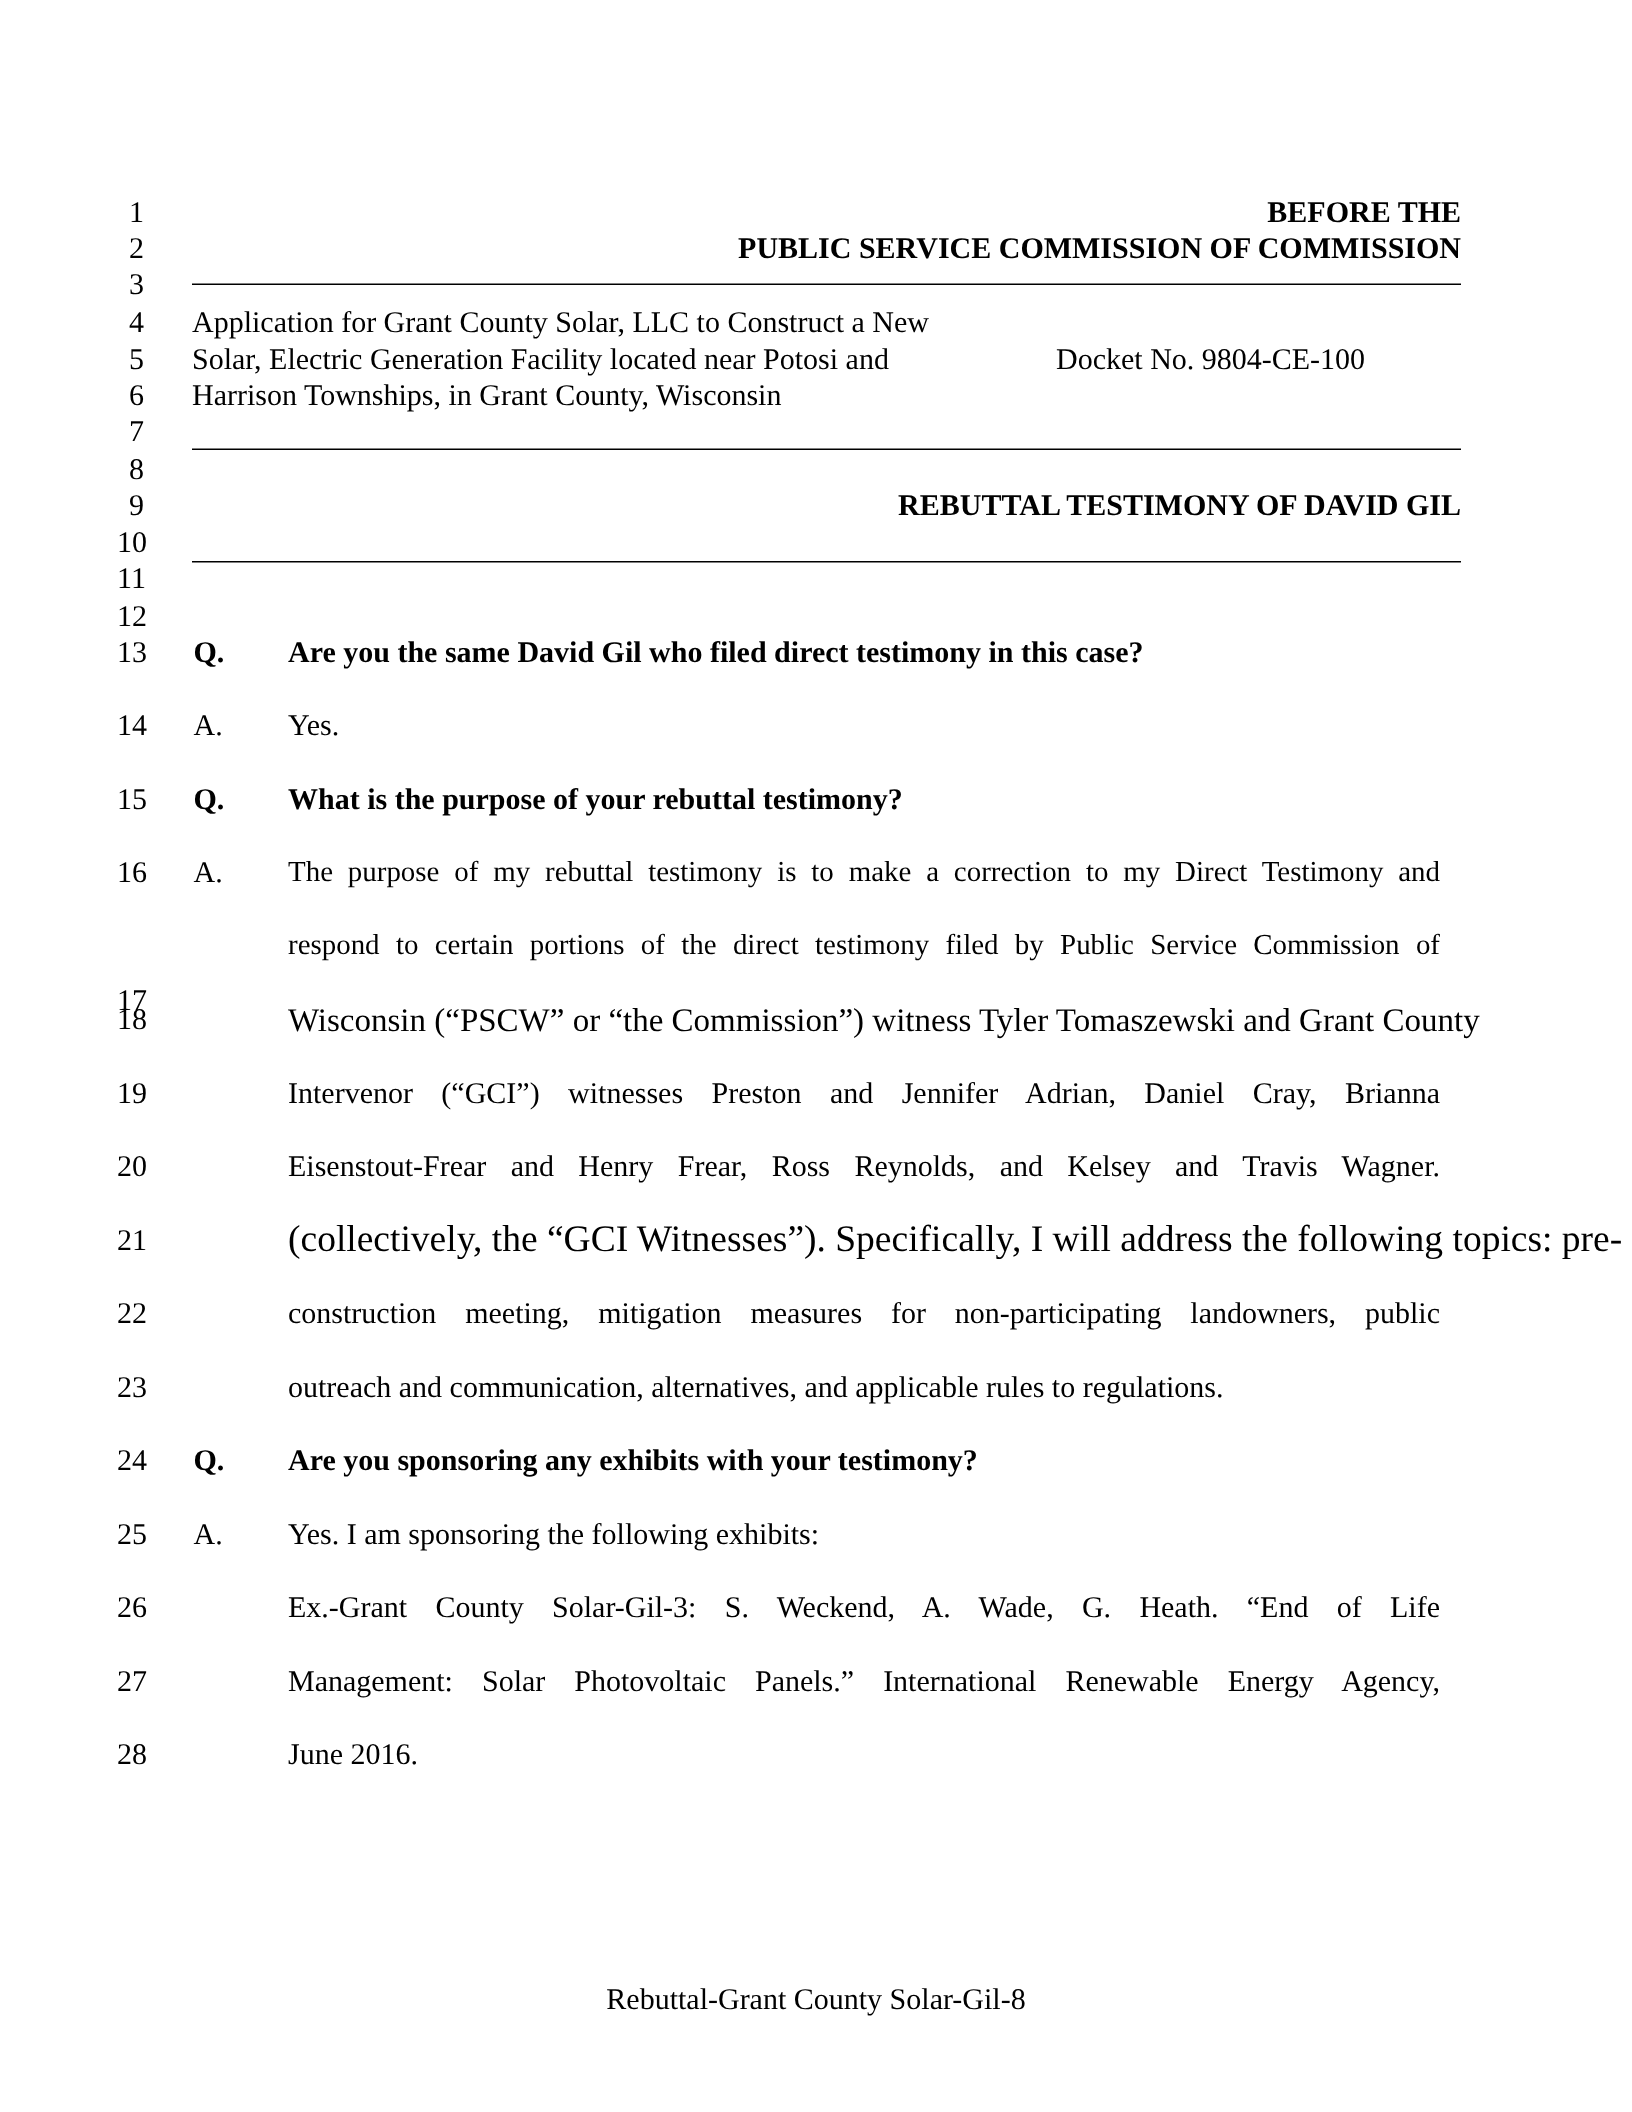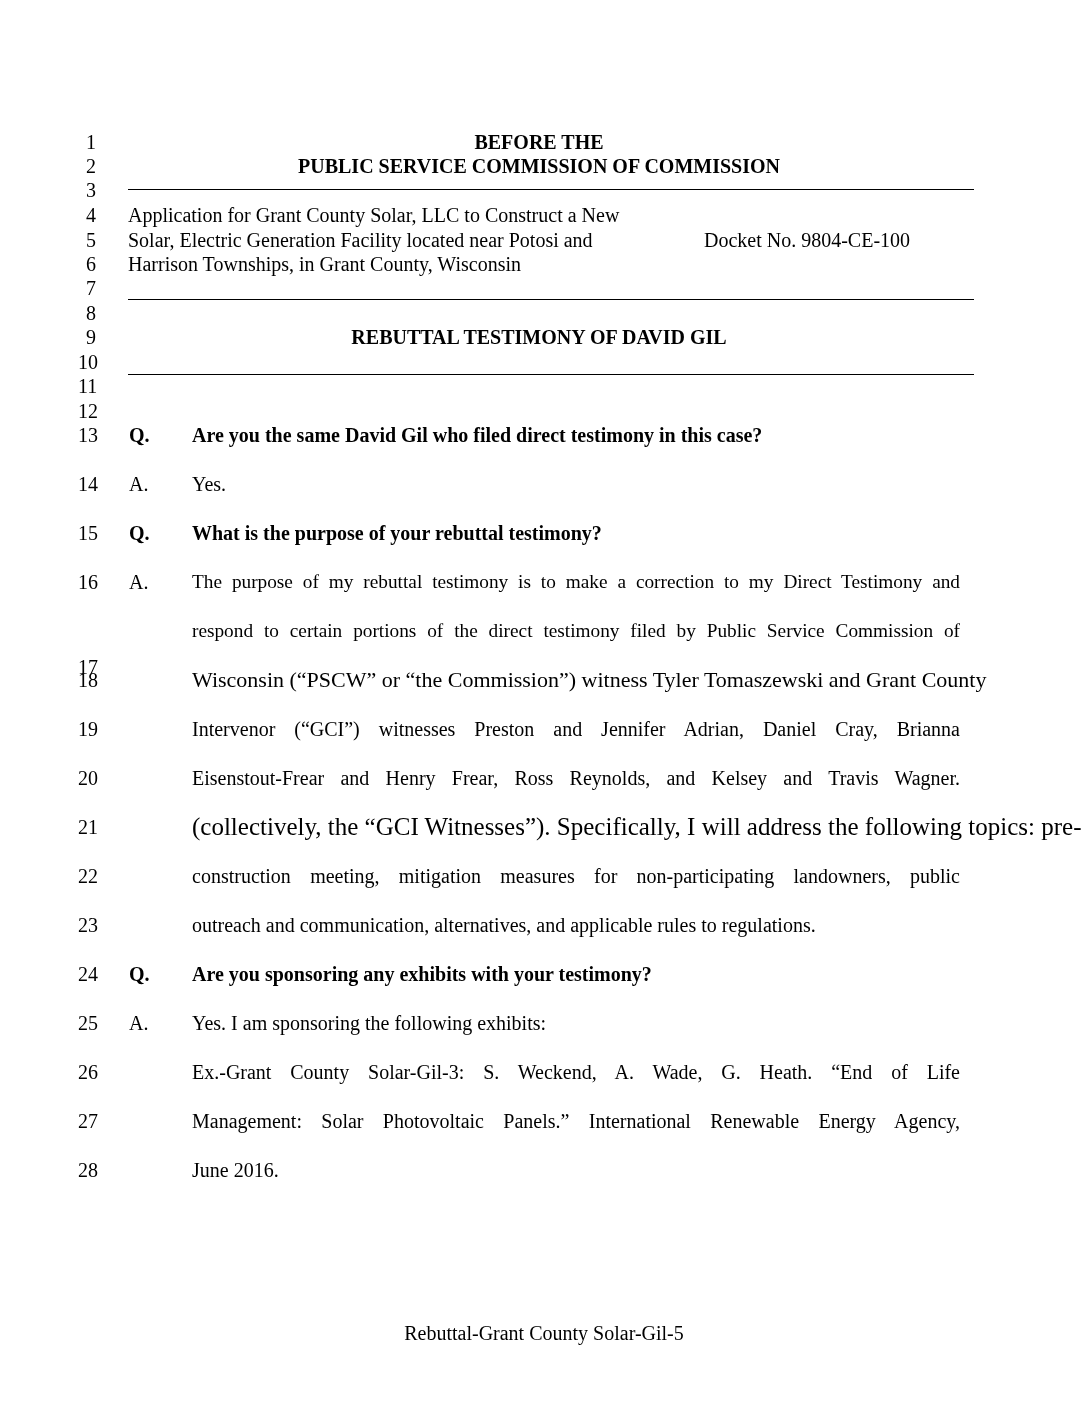--- a/index.html
+++ b/index.html
@@ -3,21 +3,21 @@
   <meta charset="utf-8">
   <style>
     html, body { margin: 0; padding: 0; background: #ffffff; }
     body {
       width: 1088px; height: 1408px; position: relative; overflow: hidden;
       font-family: "Liberation Serif", serif; color: #000; font-size: 20px;
     }
     .ln { position: absolute; left: 78px; width: 18px; text-align: right; font-size: 20px; line-height: 22px; }
     .abs { position: absolute; line-height: 22px; white-space: nowrap; }
     .bold { font-weight: bold; }
-    .center { left: 116px; width: 846px; text-align: center; }
+    .center { left: 128px; width: 846px; text-align: right; }
     .rule { position: absolute; left: 128px; width: 846px; height: 0; border-top: 1.5px solid #000; }
     .qa { position: absolute; left: 129px; line-height: 22px; }
     .body { position: absolute; left: 192px; width: 768px; line-height: 22px; text-align: justify; text-align-last: justify; white-space: nowrap; }
     .body.last { text-align-last: left; }
     .footer { position: absolute; top: 1322px; left: 0; width: 1088px; text-align: center; font-size: 20px; }
   </style>
 </head>
 <body>
 
 <div class="ln" style="top:131px">1</div>
@@ -84,13 +84,13 @@
 <div class="qa bold" style="top:963px">Q.</div>
 <div class="body last bold" style="top:963px">Are you sponsoring any exhibits with your testimony?</div>
 
 <div class="qa" style="top:1012px">A.</div>
 <div class="body last" style="top:1012px">Yes. I am sponsoring the following exhibits:</div>
 
 <div class="body" style="top:1061px">Ex.-Grant County Solar-Gil-3: S. Weckend, A. Wade, G. Heath. “End of Life</div>
 <div class="body" style="top:1110px">Management: Solar Photovoltaic Panels.” International Renewable Energy Agency,</div>
 <div class="body last" style="top:1159px">June 2016.</div>
 
-<div class="footer">Rebuttal-Grant County Solar-Gil-5</div>
+<div class="footer">Rebuttal-Grant County Solar-Gil-8</div>
 
 </body></html>

